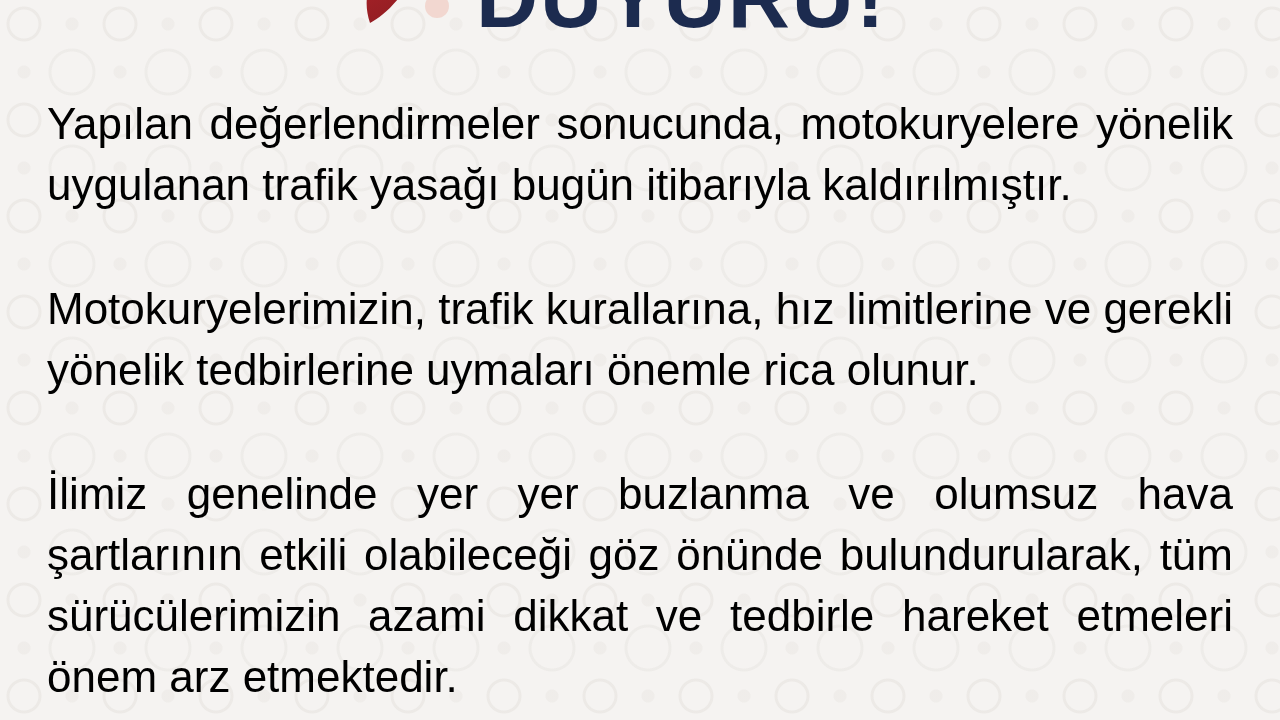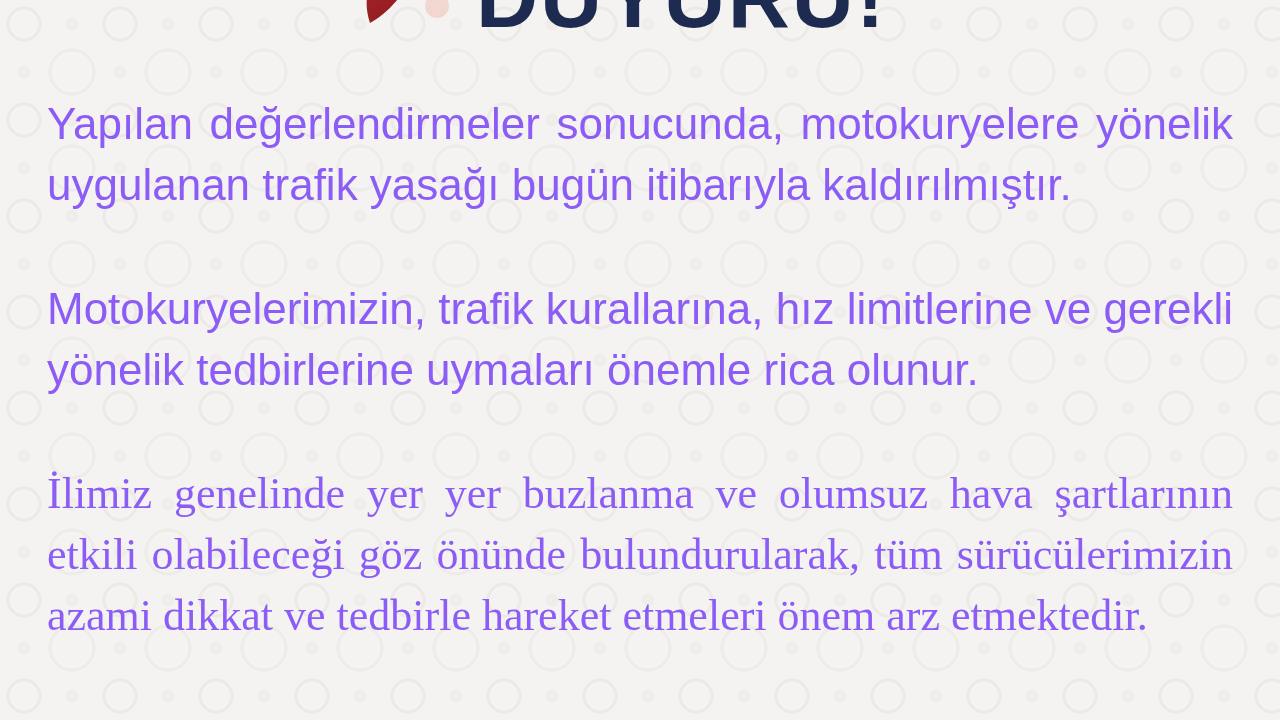--- a/index.html
+++ b/index.html
@@ -49,36 +49,36 @@
     left: 47px;
     width: 1186px;
   }
   .announcement p {
     margin: 0 0 63px 0;
     font-size: 44px;
     line-height: 61px;
     letter-spacing: 0;
     text-align: justify;
   }
-  .announcement p:last-child { margin-bottom: 0; font-family: Liberation Serif, serif; }
+  .announcement p:last-child { margin-bottom: 0; }
 </style>
 </head>
 <body>
 
 <header class="header">
   <svg class="megaphone" viewBox="0 0 140 132" xmlns="http://www.w3.org/2000/svg" aria-hidden="true">
     <defs>
       <linearGradient id="redGrad" x1="0" y1="0" x2="0.4" y2="1">
         <stop offset="0" stop-color="#c2272e"></stop>
         <stop offset="1" stop-color="#8f1d22"></stop>
       </linearGradient>
     </defs>
     <circle cx="91" cy="111" r="12" fill="#f0cdc4" opacity="0.75"></circle>
     <path d="M24,128 C18,110 20,96 30,70 L78,14 L112,44 L52,104 C42,116 32,124 24,128 Z" fill="url(#redGrad)"></path>
   </svg>
   <h1 class="title" style="color: rgb(28, 43, 79);">DUYURU!</h1>
 </header>
 
-<main class="announcement" style="color: #8b5cf6;">
+<main class="announcement" style="color: #000000;">
   <p>Yapılan değerlendirmeler sonucunda, motokuryelere yönelik uygulanan trafik yasağı bugün itibarıyla kaldırılmıştır.</p>
   <p>Motokuryelerimizin, trafik kurallarına, hız limitlerine ve gerekli yönelik tedbirlerine uymaları önemle rica olunur.</p>
   <p>İlimiz genelinde yer yer buzlanma ve olumsuz hava şartlarının etkili olabileceği göz önünde bulundurularak, tüm sürücülerimizin azami dikkat ve tedbirle hareket etmeleri önem arz etmektedir.</p>
 </main>
 
 </body></html>

